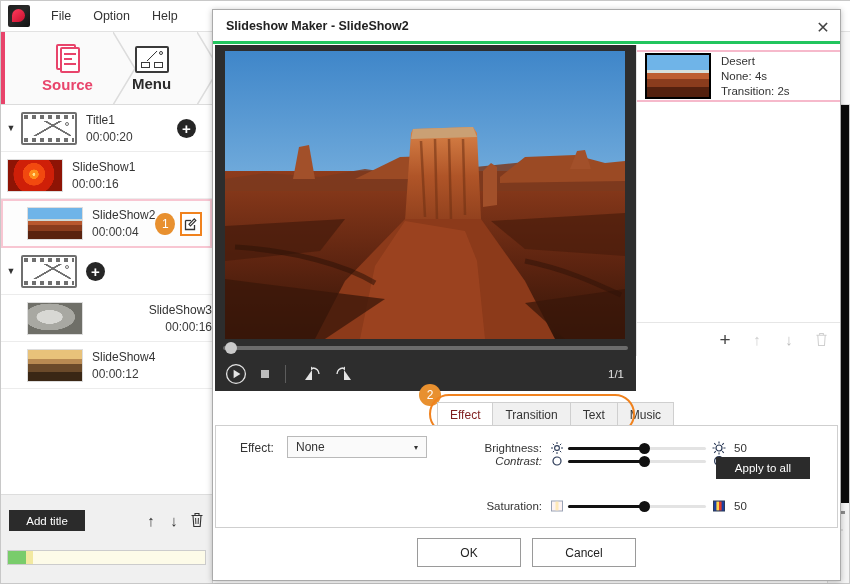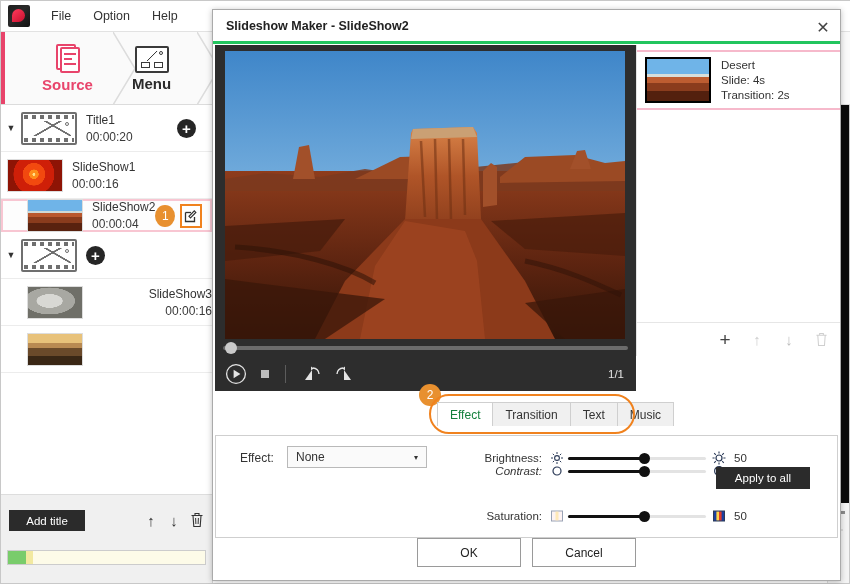--- a/index.html
+++ b/index.html
@@ -48,21 +48,21 @@
   .ico-menu .b1{left:4px;} .ico-menu .b2{left:17px;}
   .ico-menu .dot{position:absolute;right:4px;top:3px;width:4px;height:4px;border:1.4px solid #3a3a3a;border-radius:50%;}
 
   
   #sidebar{ position:absolute; left:0; top:104px; width:212px; bottom:0; background:#fff;
      border-right:1px solid #d6d6d6; }
   #list{ position:absolute; left:0; right:0; top:0; height:285px; overflow:hidden; }
   .row{ position:relative; height:47px; display:flex; align-items:center; border-bottom:1px solid #ececec;
         background:#fff; padding-left:6px; }
   .row.title-row{ padding-left:0; }
-  .row.selected{ border:2px solid #f8c6d2; background:#fdfdfd; height:33px;}
+  .row.selected{ border:2px solid #f8c6d2; background:#fdfdfd; height:49px;}
   .caret{ width:20px; text-align:center; color:#333; font-size:9px; flex:0 0 20px;}
   .thumb{ width:56px;height:33px;border:1px solid #ddd;flex:0 0 56px;margin-right:9px;
           background-size:cover;background-position:center;}
   .tthumb{ width:56px;height:33px;flex:0 0 56px;margin-right:9px;border:2px solid #6f6f6f;
            border-radius:2px;position:relative;background:#fff;}
   .tthumb .sprock{position:absolute;left:1px;right:1px;height:4px;background:
      repeating-linear-gradient(90deg,#6f6f6f 0 4px,transparent 4px 8px);}
   .tthumb .sprock.t{top:1px;} .tthumb .sprock.b{bottom:1px;}
   .tthumb .mount{position:absolute;left:4px;right:4px;top:7px;bottom:7px;
      background:linear-gradient(150deg,transparent 45%,#6f6f6f 46%,#6f6f6f 50%,transparent 51%),
@@ -107,40 +107,40 @@
   #pv-img{ position:absolute;left:10px;top:6px;width:400px;height:288px;overflow:hidden;background:#000;}
   #pv-seek{ position:absolute;left:8px;top:301px;right:8px;height:4px;background:#6b6b6b;border-radius:2px;}
   #pv-knob{ position:absolute;left:2px;top:-4px;width:12px;height:12px;border-radius:50%;background:#c9c9c9;}
   #pv-ctl{ position:absolute;left:0;right:0;top:312px;height:34px;display:flex;align-items:center;}
   .cbtn{ margin-left:10px;display:flex;align-items:center;justify-content:center;color:#e4e4e4;}
   #pv-count{ position:absolute;right:12px;color:#e4e4e4;font-size:11.5px;}
 
   
   #slides-panel{ position:absolute;left:423px;top:35px;width:204px;height:311px;background:#fff;
      border-left:1px solid #e3e3e3;}
-  #slide-item{ position:absolute;left:0;top:5px;right:0;height:60px;border-top:2px solid #f6b9cb;
+  #slide-item{ position:absolute;left:0;top:5px;right:0;height:52px;border-top:2px solid #f6b9cb;
      border-bottom:2px solid #f6b9cb;display:flex;align-items:center;background:#fff;}
   #slide-thumb{ width:66px;height:46px;margin-left:8px;margin-right:10px;border:2px solid #000;
      background-size:cover;background-position:center;}
   .sl-line{font-size:11.5px;color:#333;line-height:15px;}
   #slides-toolbar{ position:absolute;left:0;right:0;bottom:0;height:34px;border-top:1px solid #e6e6e6;
      display:flex;align-items:center;justify-content:flex-end;padding-right:10px;gap:14px;}
   .tbico{ width:18px;height:18px;display:flex;align-items:center;justify-content:center;font-size:15px;}
 
   
   #tabs{ position:absolute;left:224px;top:392px;height:24px;display:flex;}
   .tab{ height:24px;padding:0 12px;display:flex;align-items:center;justify-content:center;
      font-size:12px;border:1px solid #cfcfcf;border-bottom:none;background:#f0f0f0;color:#333;margin-right:-1px;}
-  .tab.active{ background:#fff;color:#15803d;}
+  .tab.active{ background:#fff;color:#7f1d1d;}
   #tab-ellipse{ position:absolute;left:216px;top:384px;width:206px;height:40px;border:2px solid #f0821e;
      border-radius:22px;pointer-events:none;}
   #badge2{ position:absolute;left:206px;top:374px;width:22px;height:22px;border-radius:50%;
      background:#e8902f;color:#fff;font-size:12px;display:flex;align-items:center;justify-content:center;}
 
-  #panel{ position:absolute;left:2px;top:415px;right:2px;height:103px;background:#fff;border:1px solid #cfcfcf;margin-top:10px;}
+  #panel{ position:absolute;left:2px;top:415px;right:2px;height:103px;background:#fff;border:1px solid #cfcfcf;}
   #eff-label{ position:absolute;left:24px;top:15px;font-size:12px;color:#333;}
   #eff-select{ position:absolute;left:71px;top:10px;width:140px;height:22px;border:1px solid #b9b9b9;
      background:#fafafa;display:flex;align-items:center;}
   #eff-select .v{ margin-left:8px;font-size:12px;color:#333;}
   #eff-select .ar{ position:absolute;right:8px;font-size:8px;color:#333;}
 
   .srow{ position:absolute;left:0;right:0;height:22px;display:flex;align-items:center;}
   .slabel{ position:absolute;width:104px;text-align:right;font-size:11.5px;color:#333;left:222px;}
   .sico-l{ position:absolute;left:334px;width:14px;height:14px;}
   .strack{ position:absolute;left:352px;width:138px;height:3px;background:#e3e3e3;border-radius:2px;}
@@ -281,20 +281,24 @@
       <div class="row" style="padding-left:26px;text-align:right;">
         <div class="thumb" style="background-image:radial-gradient(ellipse at 40% 45%, #d8d8d4 0 28%, #a8a8a2 29% 55%, #6f6f68 56% 100%);"></div>
         <div class="rowtext">
           <div class="rname">SlideShow3</div>
           <div class="rdur">00:00:16</div>
         </div>
       </div>
 
       <div class="row" style="padding-left:26px;">
         <div class="thumb" style="background-image:linear-gradient(#e8c27a 0 30%, #b98a52 30% 46%, #6b4a2a 46% 70%, #3a2715 70% 100%);"></div>
+        <div class="rowtext">
+          <div class="rname">SlideShow4</div>
+          <div class="rdur">00:00:12</div>
+        </div>
       </div>
     </div>
 
     <div id="sidebar-bottom">
       <div id="addtitle">Add title</div>
       <div class="sbicon" style="left:139px;">↑</div>
       <div class="sbicon" style="left:162px;">↓</div>
       <div class="sbicon" style="left:185px;">
         <svg width="14" height="16" viewBox="0 0 14 16">
           <path d="M1.5,3.5 L12.5,3.5 M3,3.5 L3.8,14.5 L10.2,14.5 L11,3.5 M5,3.5 L5,1.5 L9,1.5 L9,3.5" fill="none" stroke="#333" stroke-width="1.1"></path>
@@ -388,21 +392,21 @@
         </div>
         <div id="pv-count">1/1</div>
       </div>
     </div>
 
     <div id="slides-panel">
       <div id="slide-item">
         <div id="slide-thumb" style="background-image:linear-gradient(#6fb4e8 0 36%, #d7dfdc 36% 44%, #bd5d31 44% 56%, #8a3c1d 56% 76%, #53200e 76% 100%);"></div>
         <div>
           <div class="sl-line">Desert</div>
-          <div class="sl-line">Slide: 4s</div>
+          <div class="sl-line">None: 4s</div>
           <div class="sl-line">Transition: 2s</div>
         </div>
       </div>
       <div id="slides-toolbar">
         <div class="tbico" style="color:#444;font-size:19px;">+</div>
         <div class="tbico" style="color:#cfcfcf;">↑</div>
         <div class="tbico" style="color:#bdbdbd;">↓</div>
         <div class="tbico">
           <svg width="13" height="15" viewBox="0 0 14 16">
             <path d="M1.5,3.5 L12.5,3.5 M3,3.5 L3.8,14.5 L10.2,14.5 L11,3.5 M5,3.5 L5,1.5 L9,1.5 L9,3.5" fill="none" stroke="#cfcfcf" stroke-width="1.1"></path>

